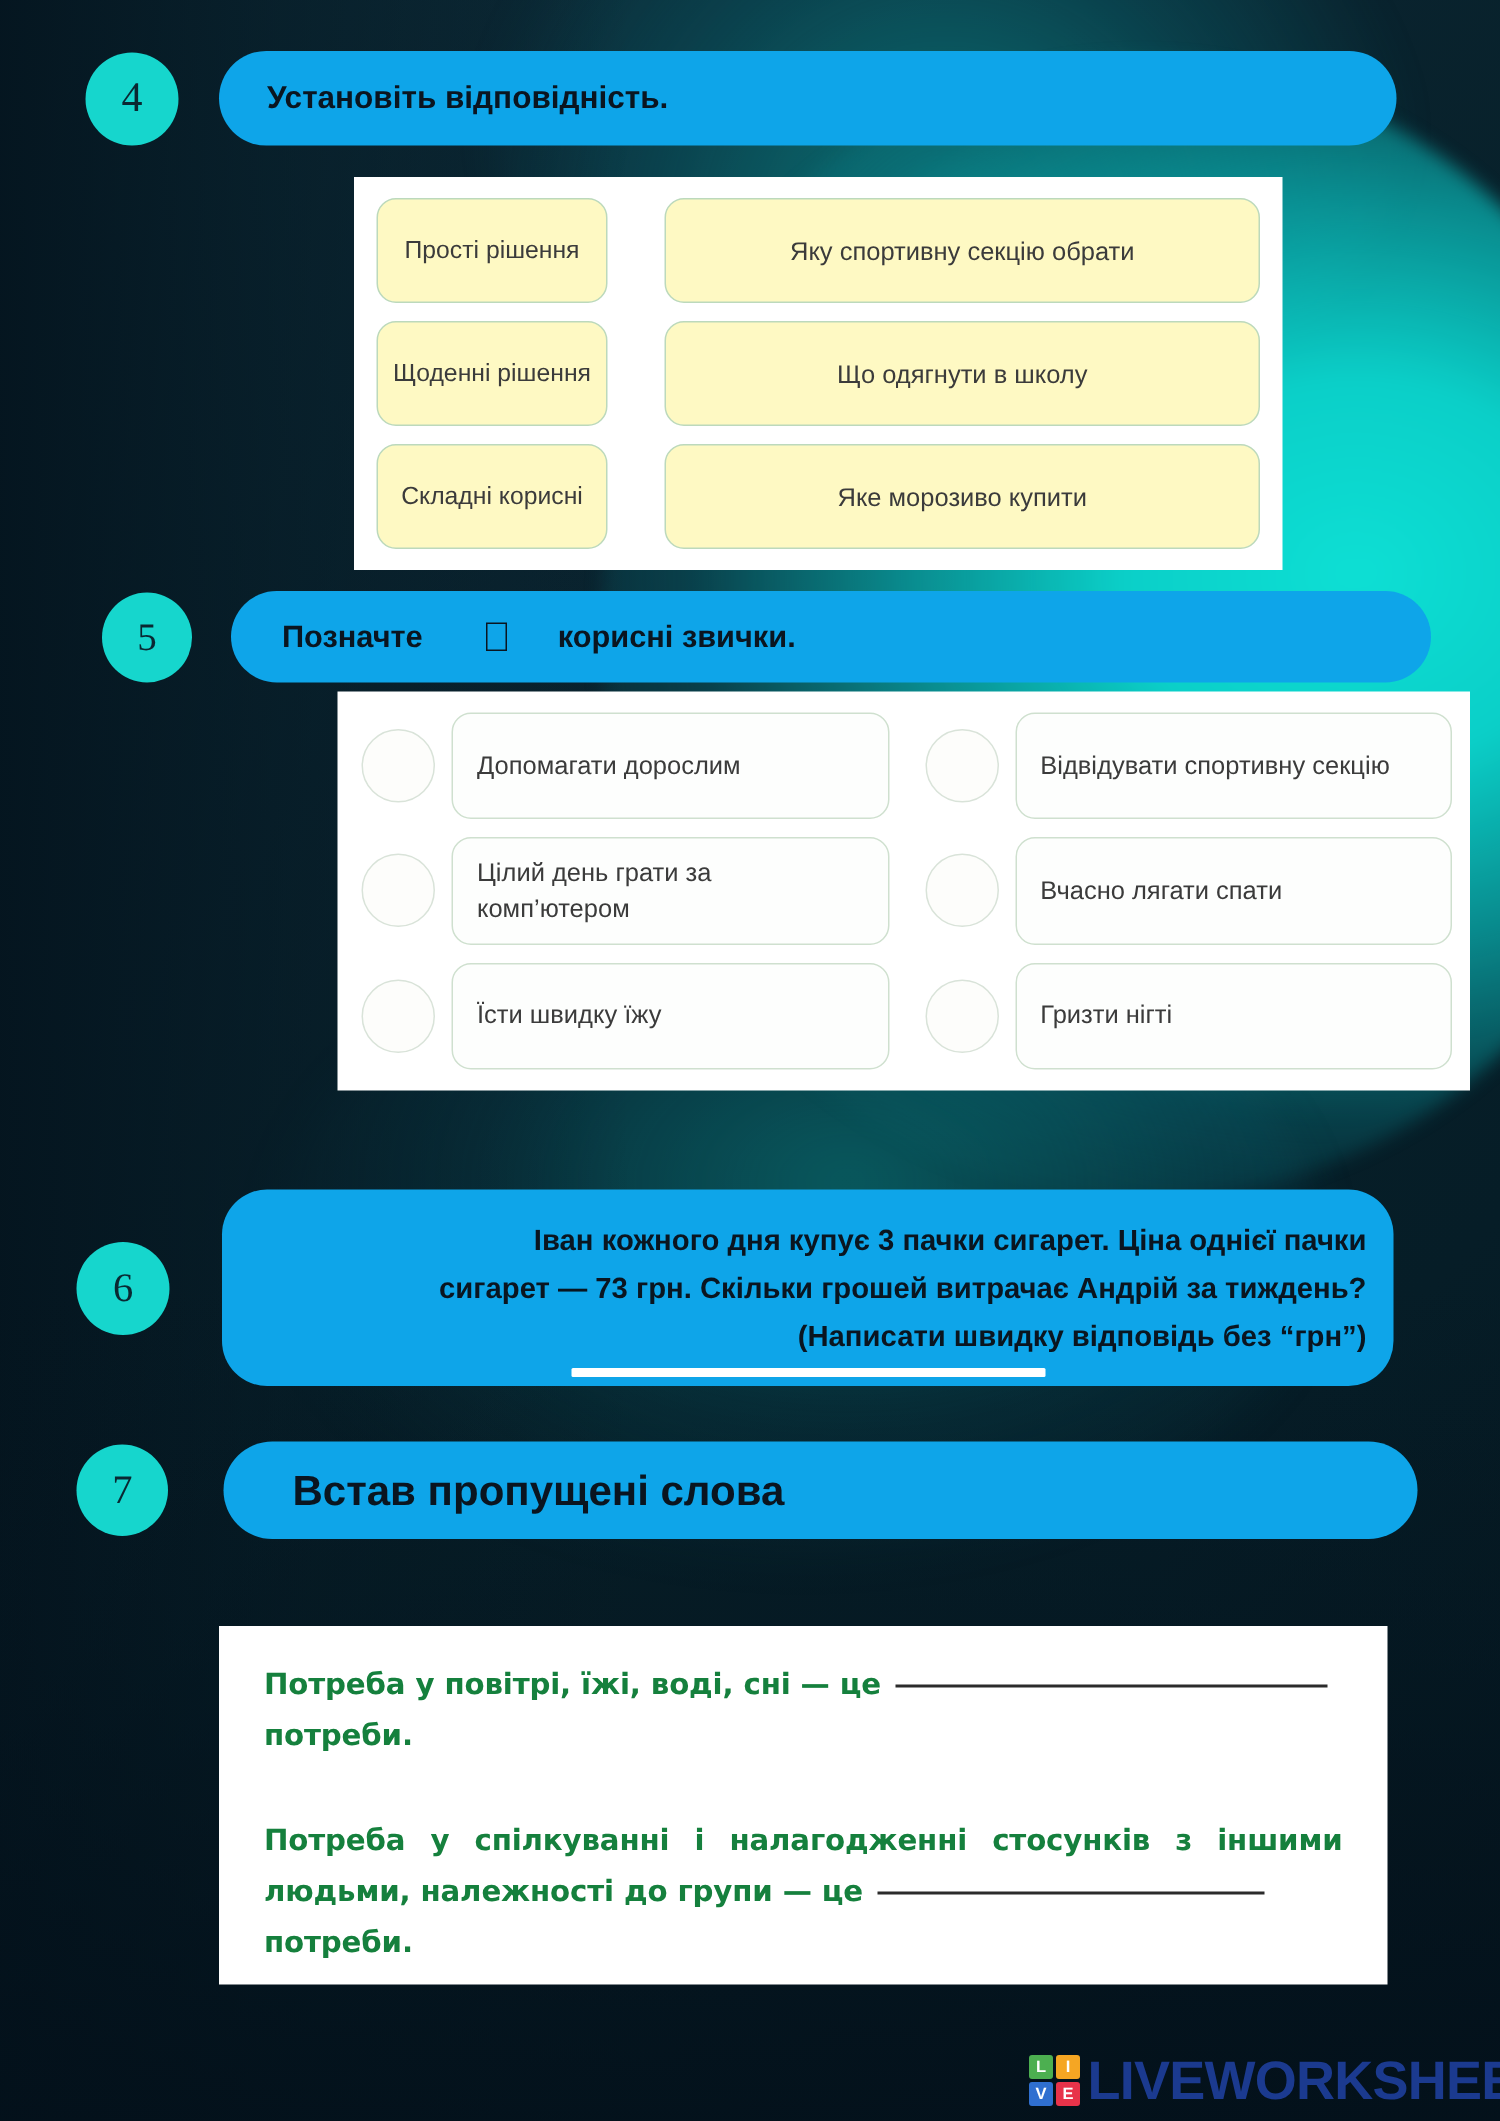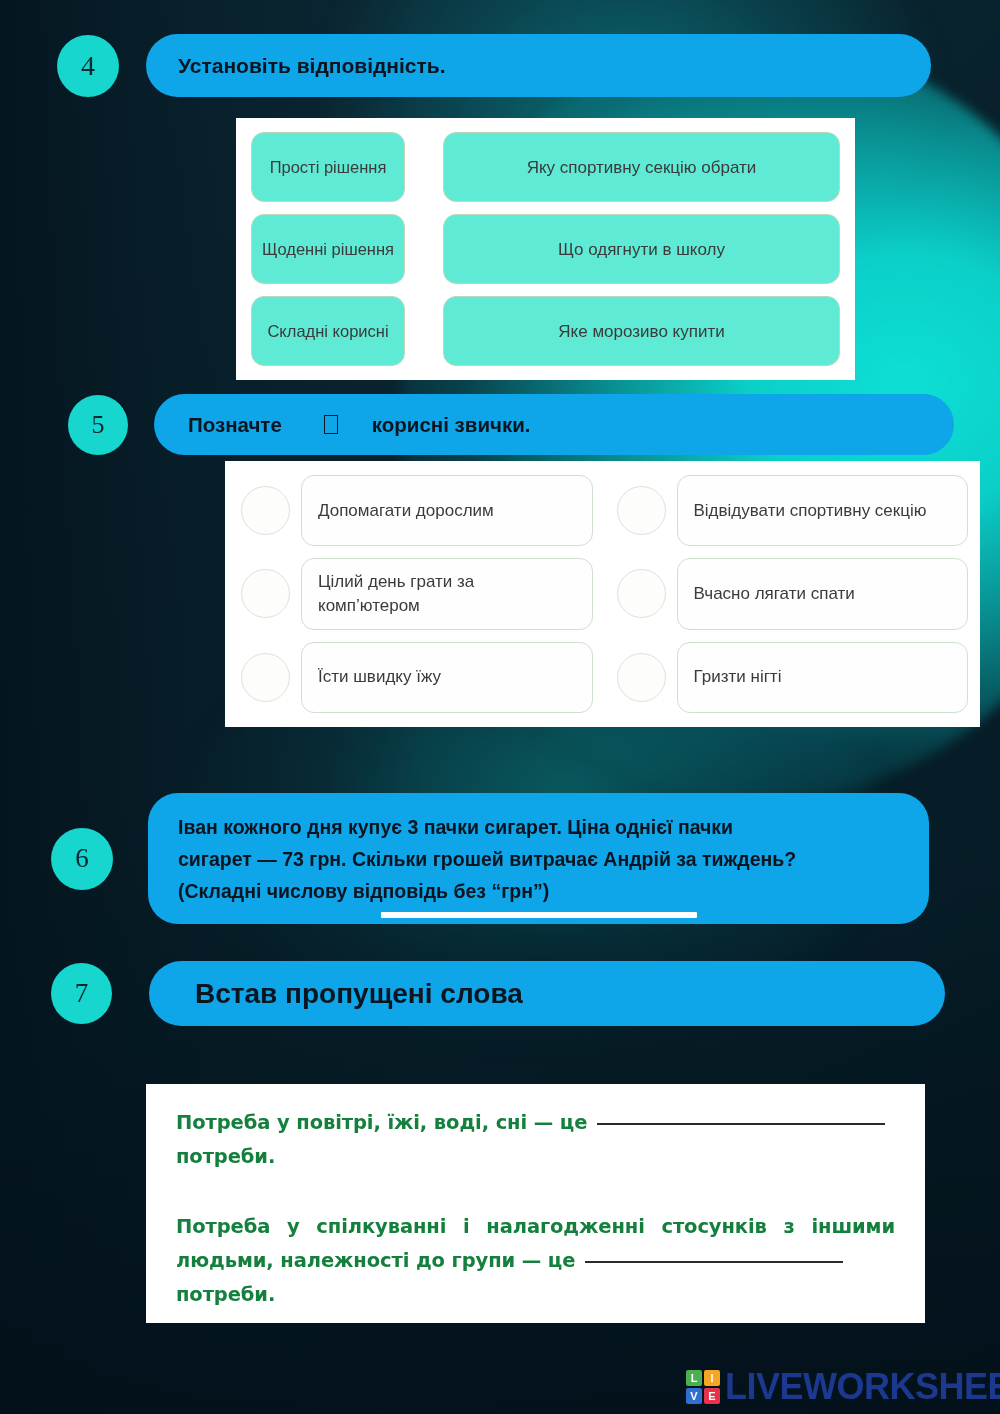--- a/index.html
+++ b/index.html
@@ -137,27 +137,27 @@
 
   
   #row-q6 { left: 51px; top: 793px; }
   #row-q6 .q-badge { width: 62px; height: 62px; font-size: 27px; }
   #row-q6 .q-banner {
     margin-left: 35px;
     width: 781px;
     height: 131px;
     flex-direction: column;
     justify-content: center;
-    align-items: flex-start;
+    align-items: flex-end;
     position: relative;
     border-radius: 30px;
     font-size: 19.5px;
     line-height: 32px;
     text-align: center;
-    padding: 0 30px;
+    padding: 0 18px;
   }
   .q6-answer-line {
     position: absolute;
     left: 50%;
     transform: translateX(-50%);
     bottom: 6px;
     width: 316px;
     height: 6px;
     background: #ffffff;
     border-radius: 1px;
@@ -201,21 +201,21 @@
   .match-col-right {
     display: flex;
     flex-direction: column;
     gap: 12px;
     flex: 1 1 auto;
   }
   .match-chip {
     flex: 1 1 0;
     border: 1px solid #bcd9bc;
     border-radius: 13px;
-    background: #5eead4;
+    background: #fef9c3;
     display: flex;
     align-items: center;
     justify-content: center;
     text-align: center;
     color: #3b3b3b;
     font-size: 16.5px;
     line-height: 21px;
     box-sizing: border-box;
     padding: 4px 8px;
   }
@@ -419,21 +419,21 @@
         </div>
       </div>
     </div>
   </div>
 
   <div class="q-row" id="row-q6">
     <div class="q-badge">6</div>
     <div class="q-banner">
       <span>Іван кожного дня купує 3 пачки сигарет. Ціна однієї пачки</span>
       <span>сигарет — 73 грн. Скільки грошей витрачає Андрій за тиждень?</span>
-      <span>(Складні числову відповідь без “грн”)</span>
+      <span>(Написати швидку відповідь без “грн”)</span>
       <div class="q6-answer-line"></div>
     </div>
   </div>
 
   <div class="q-row" id="row-q7">
     <div class="q-badge">7</div>
     <div class="q-banner">
       <span>Встав пропущені слова</span>
     </div>
   </div>

